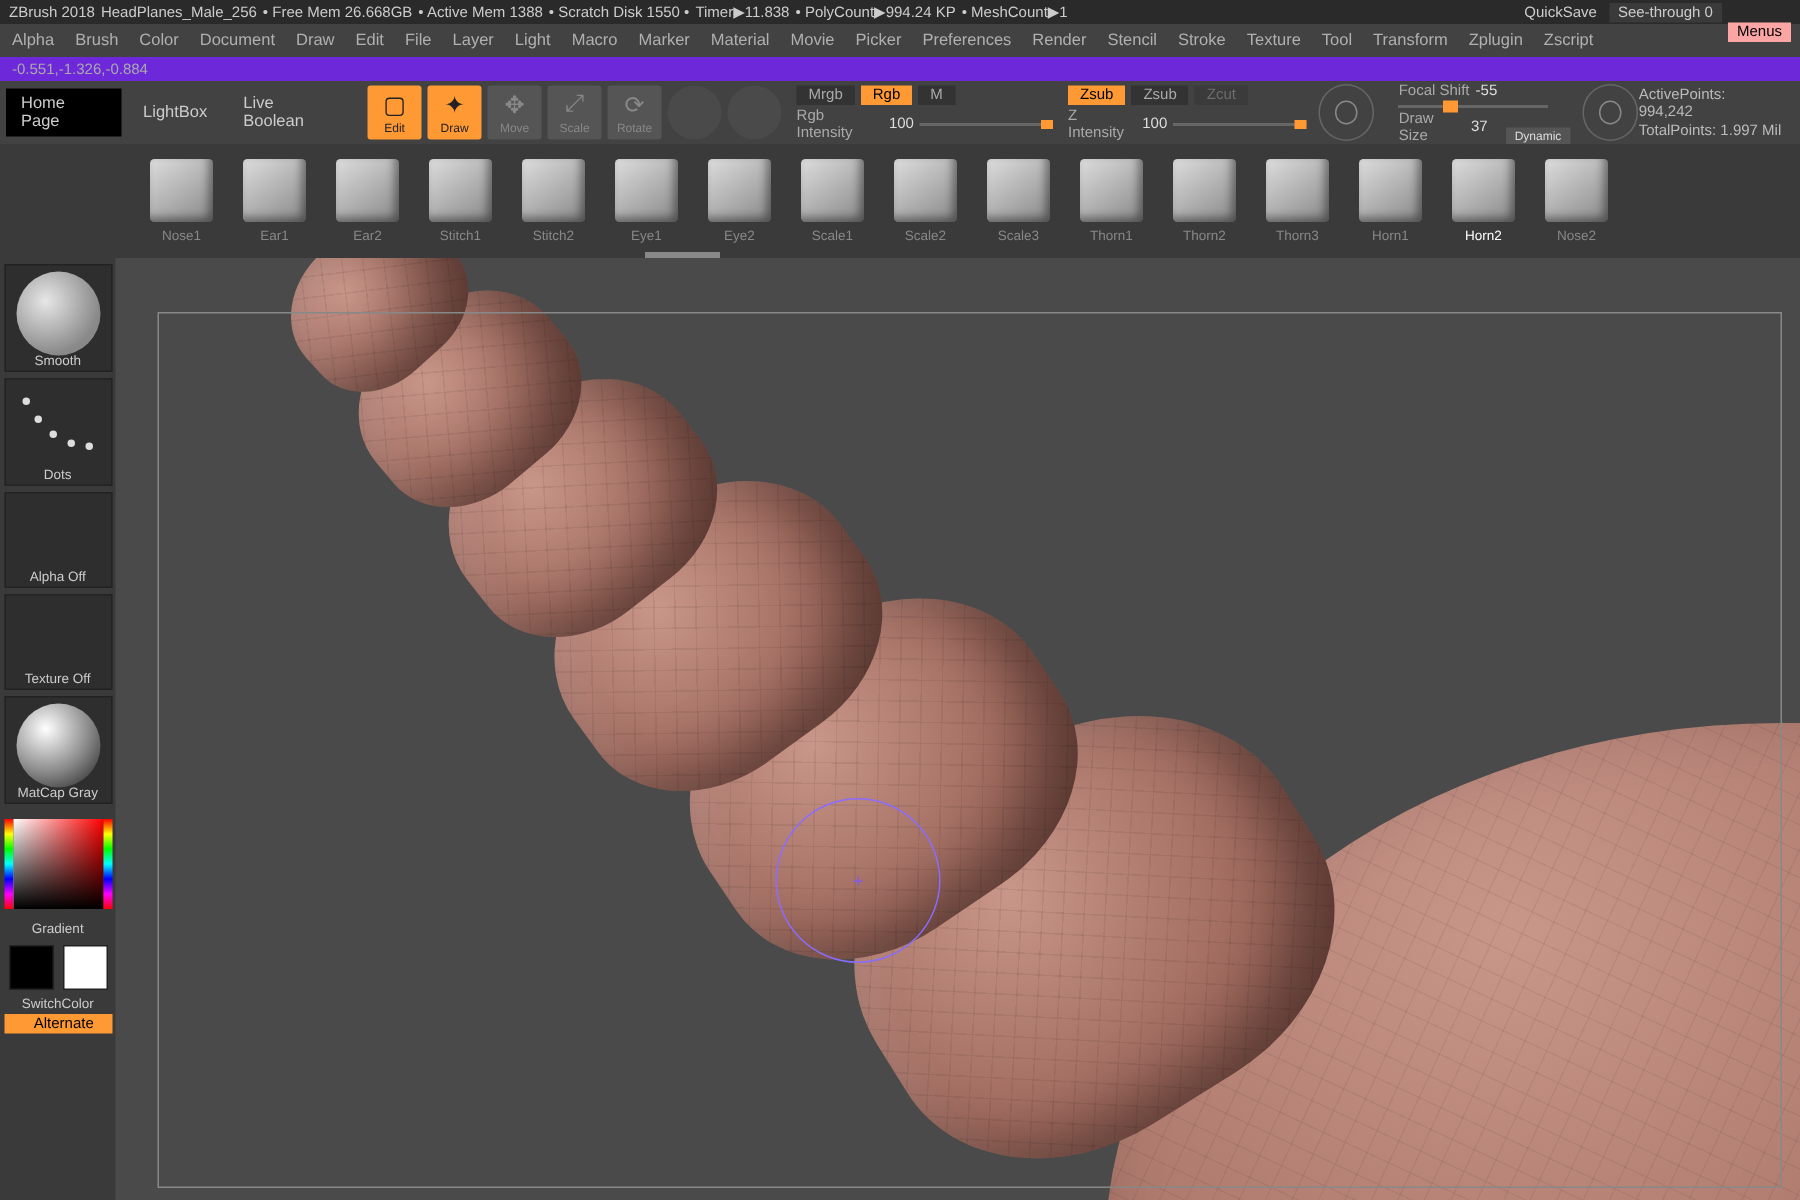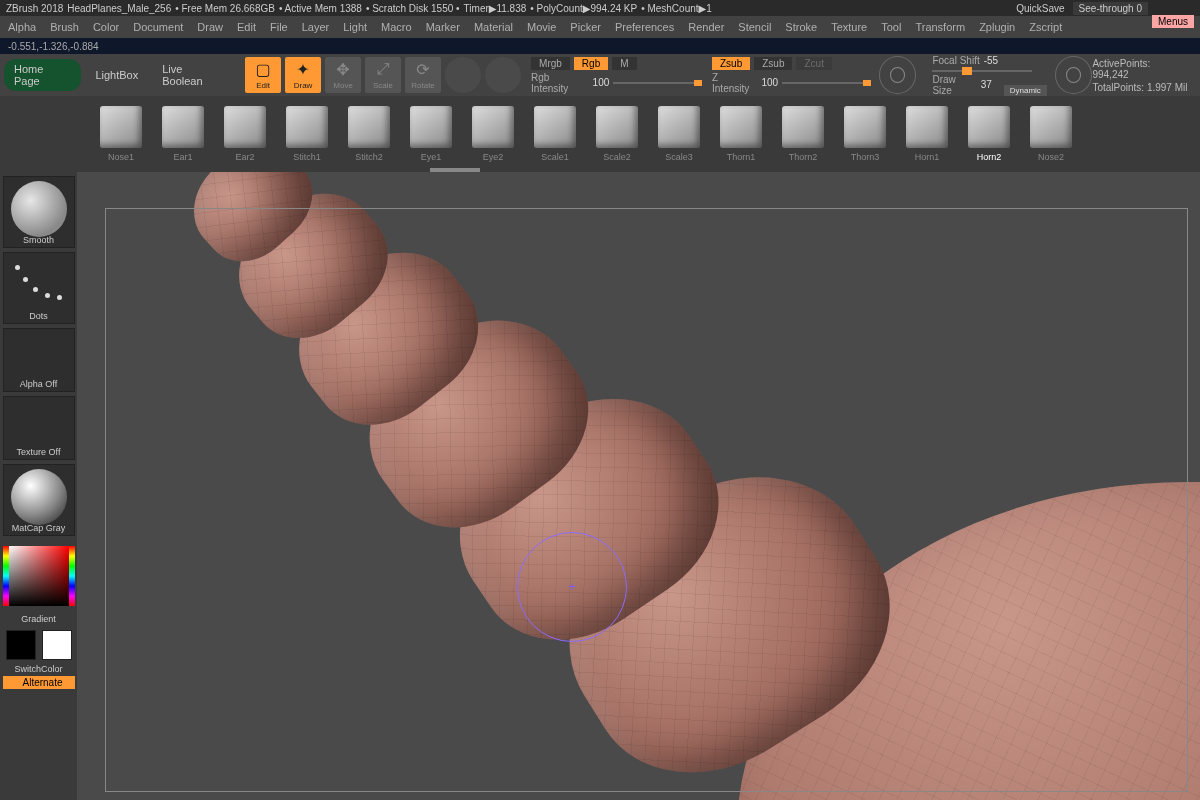--- a/index.html
+++ b/index.html
@@ -10,26 +10,26 @@
 .status-bar .item { margin-right: 4px; }
 .status-bar .spacer { flex: 1; }
 .status-bar .quicksave { color: #ccc; margin-right: 8px; }
 .status-bar .seethrough { background: #3a3a3a; padding: 1px 6px; margin-right: 4px; }
 .status-bar .menus { background: #fca5a5; color: #000; padding: 1px 6px; margin-right: 0; margin-top: 26px; }
 
 
 .menu-bar { height: 22px; background: #424242; display: flex; align-items: center; padding: 0 8px; font-size: 11px; color: #b0b0b0; gap: 14px; }
 
 
-.coord-bar { height: 16px; background: #0f172a; padding: 0 8px; font-size: 10px; color: #aaa; display: flex; align-items: center; }
+.coord-bar { height: 16px; background: #6d28d9; padding: 0 8px; font-size: 10px; color: #aaa; display: flex; align-items: center; }
 
 
 .toolbar { height: 42px; background: #424242; display: flex; align-items: center; padding: 0 4px; }
 .tab-btn { padding: 4px 10px; font-size: 11px; color: #ccc; cursor: pointer; margin-right: 4px; }
-.tab-btn.first { background: #14532d; border-radius: 12px; }
+.tab-btn.first { background: #000000; }
 .tool-icons { display: flex; gap: 4px; margin-left: 6px; }
 .tool-icon { width: 36px; height: 36px; background: #555; border-radius: 2px; display: flex; flex-direction: column; align-items: center; justify-content: flex-end; padding-bottom: 3px; font-size: 8px; color: #888; position: relative; }
 .tool-icon.active { background: #ff9933; color: #222; }
 .tool-icon .glyph { position: absolute; top: 3px; font-size: 16px; }
 .tool-icon.round { border-radius: 50%; background: #4a4a4a; }
 
 
 .slider-cluster { margin-left: 10px; display: flex; flex-direction: column; gap: 2px; font-size: 10px; }
 .slider-row { display: flex; align-items: center; gap: 4px; }
 .slider-btn { padding: 1px 8px; background: #333; color: #aaa; font-size: 10px; }

